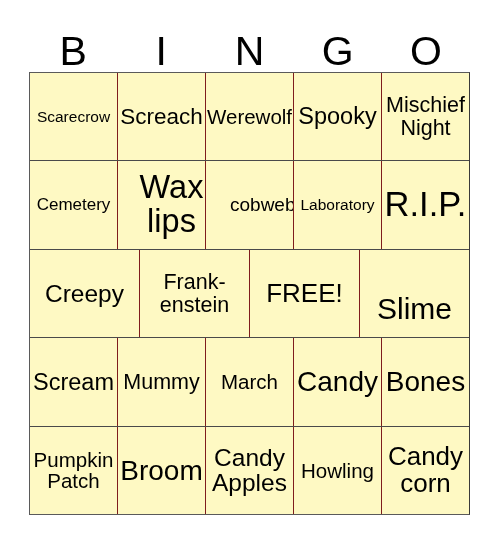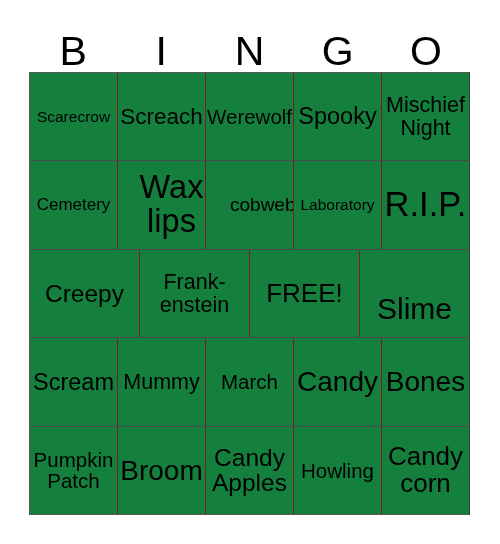--- a/index.html
+++ b/index.html
@@ -51,21 +51,21 @@
     top: 72px;
     width: 441px;
     height: 443px;
     border-top: 1px solid #5a5a5a;
     border-left: 1px solid #5a5a5a;
     border-right: 1px solid #3a3a3a;
     border-bottom: 1px solid #5a5a5a;
     box-sizing: border-box;
     display: flex;
     flex-direction: column;
-    background: #15803d;
+    background: #fef9c3;
   }
   .grid-row {
     flex: 1 1 0;
     display: flex;
     min-height: 0;
   }
   .grid-row + .grid-row {
     border-top: 1px solid #4a4a4a;
   }
   .cell {

